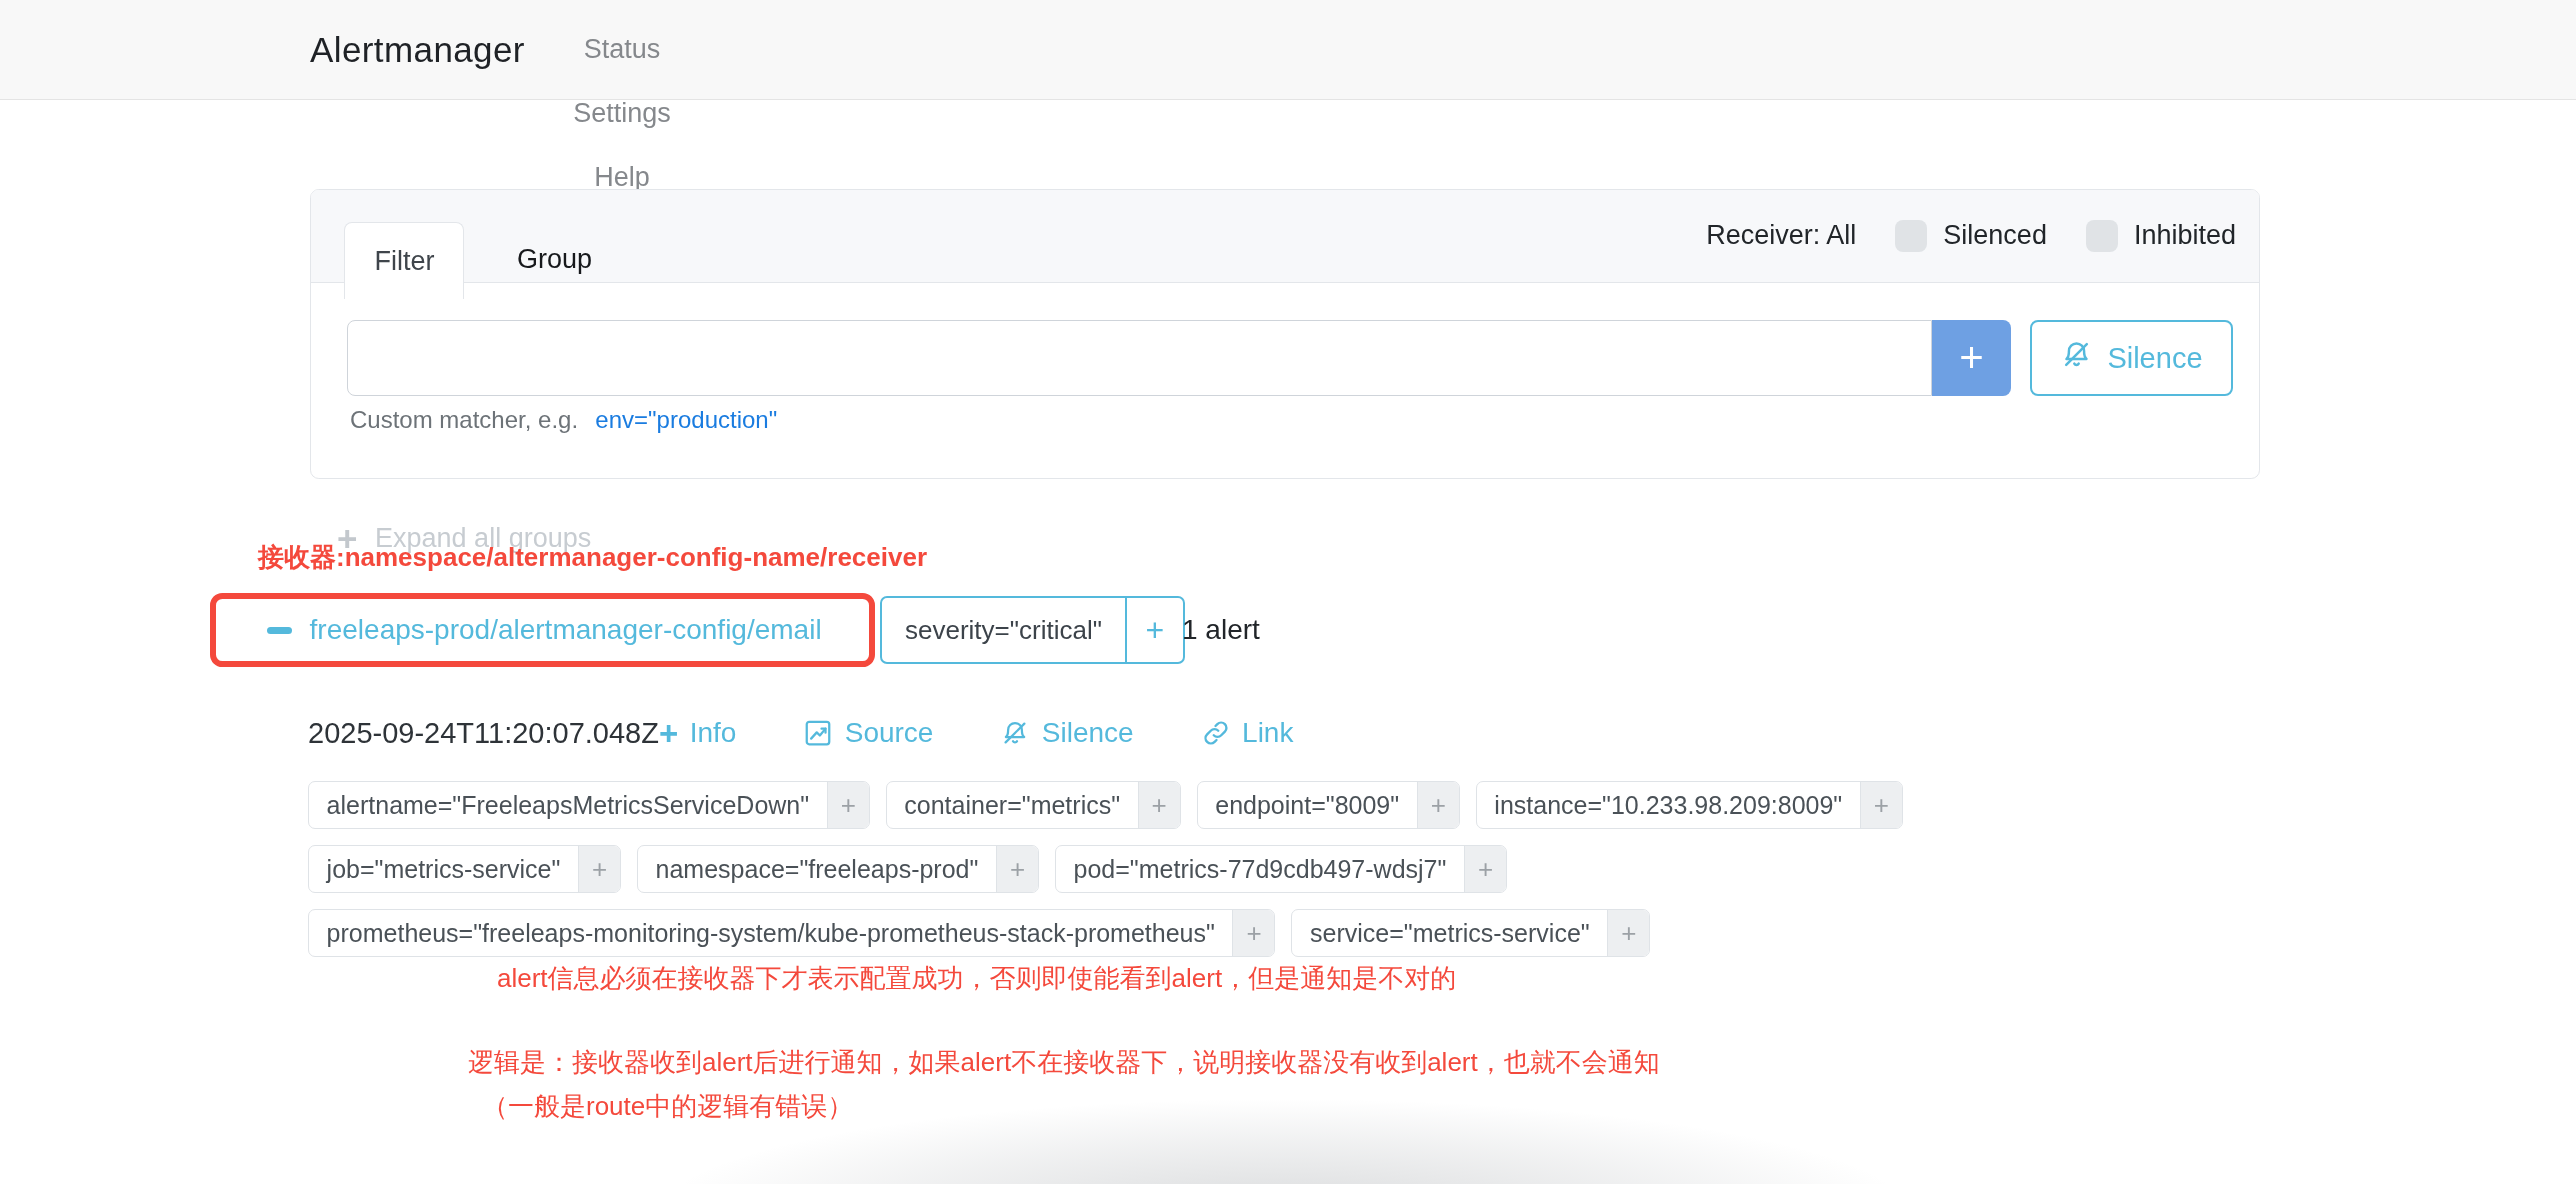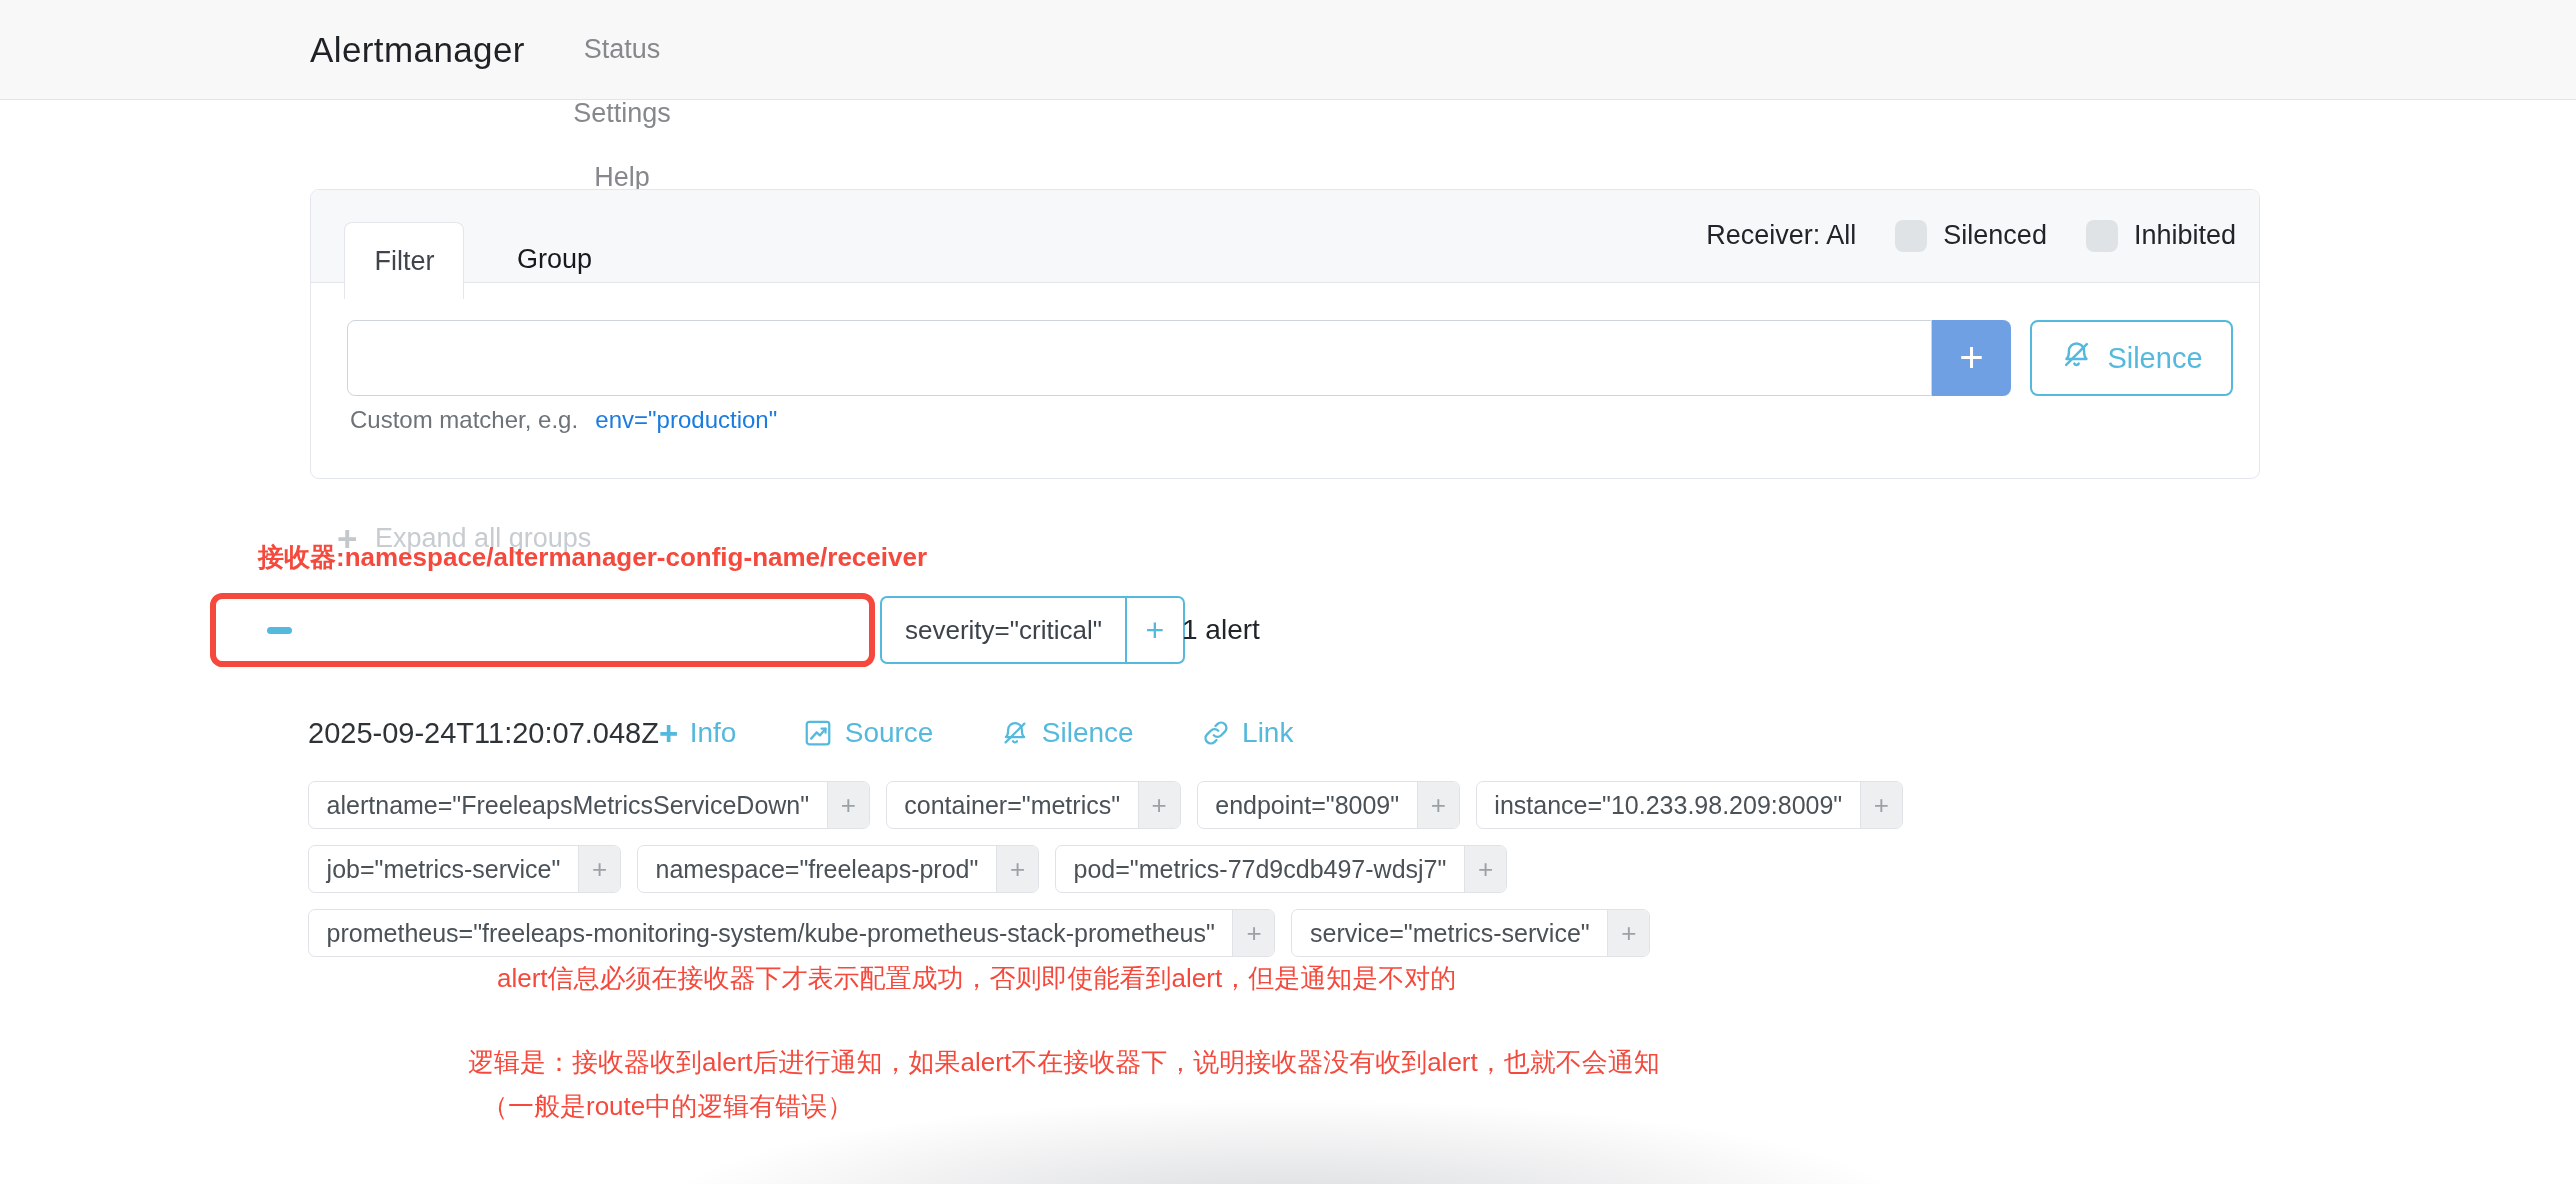--- a/index.html
+++ b/index.html
@@ -151,20 +151,21 @@
   <div class="expand-all">
     <span class="expand-plus">+</span>
     <span>Expand all groups</span>
   </div>
 
   <div class="annotation ann-receiver">接收器:namespace/altermanager-config-name/receiver</div>
 
   <div class="receiver-highlight-box">
     <button class="group-toggle">
       <span class="minus-icon"></span>
+      <span>freeleaps-prod/alertmanager-config/email</span>
     </button>
   </div>
   <div class="severity-group">
     <span class="sev-text">severity="critical"</span>
     <button class="sev-plus">+</button>
   </div>
   <span class="alert-count">1 alert</span>
 
   <div class="alert-row">
     <span class="timestamp">2025-09-24T11:20:07.048Z</span>

